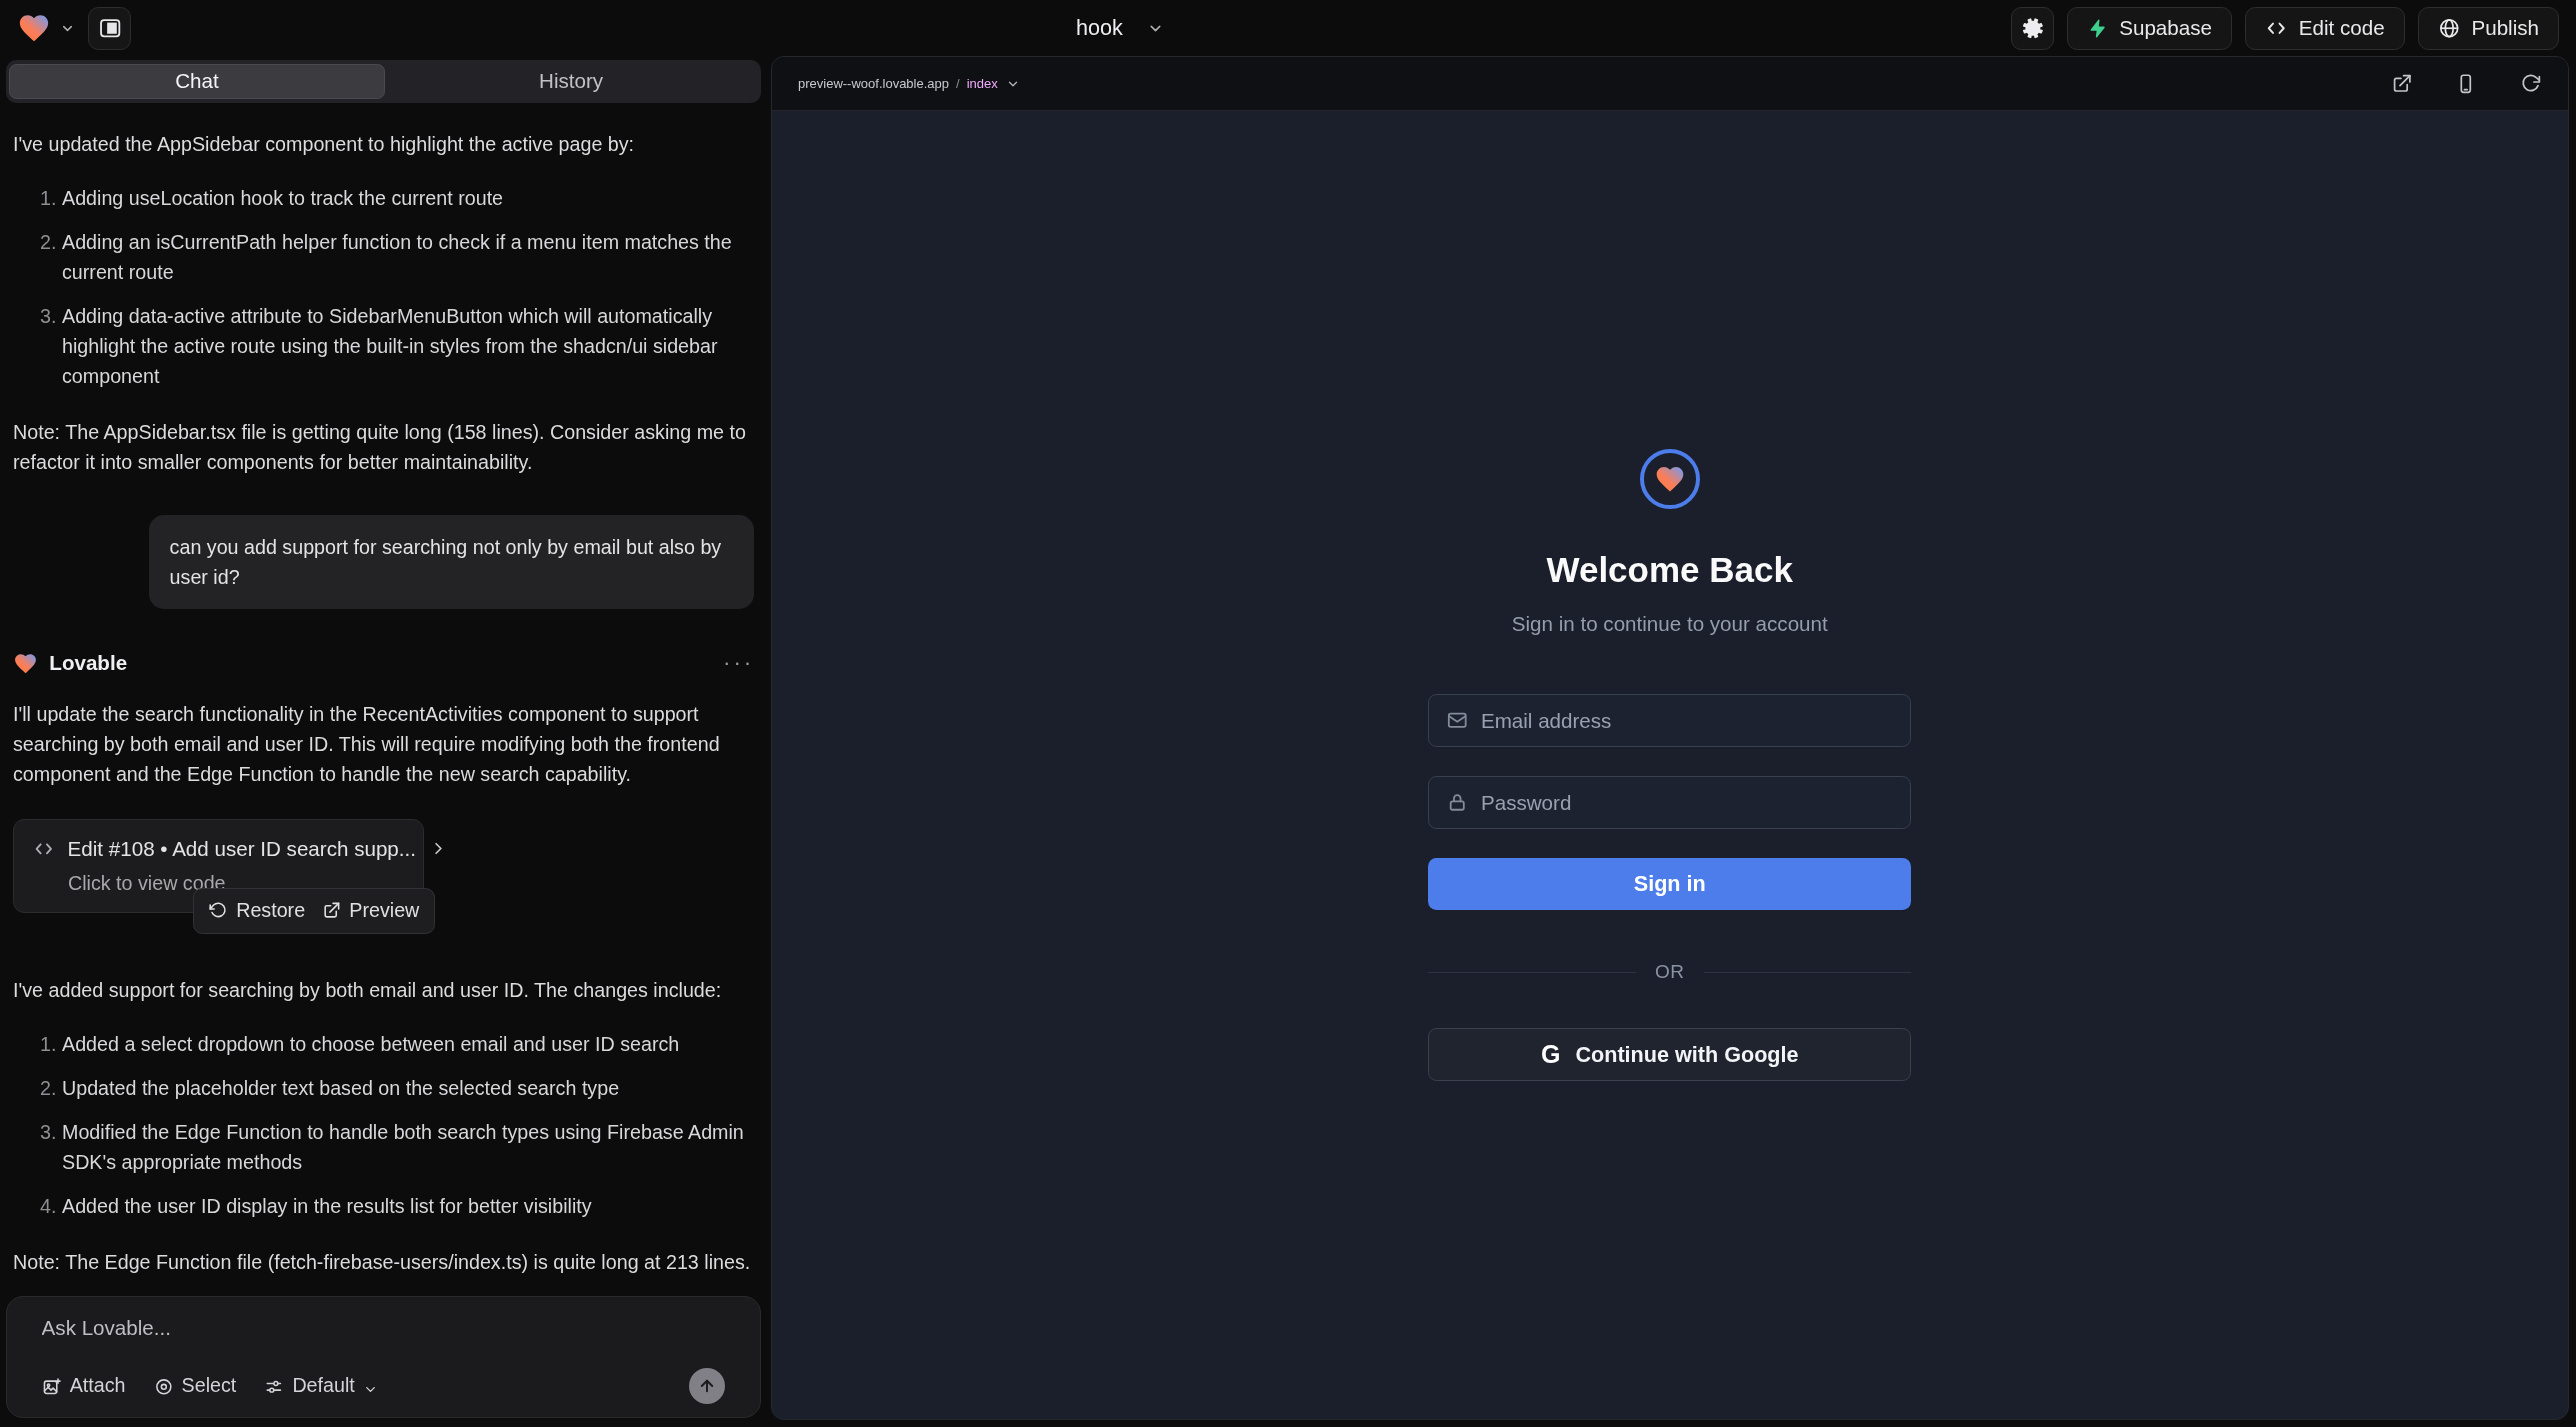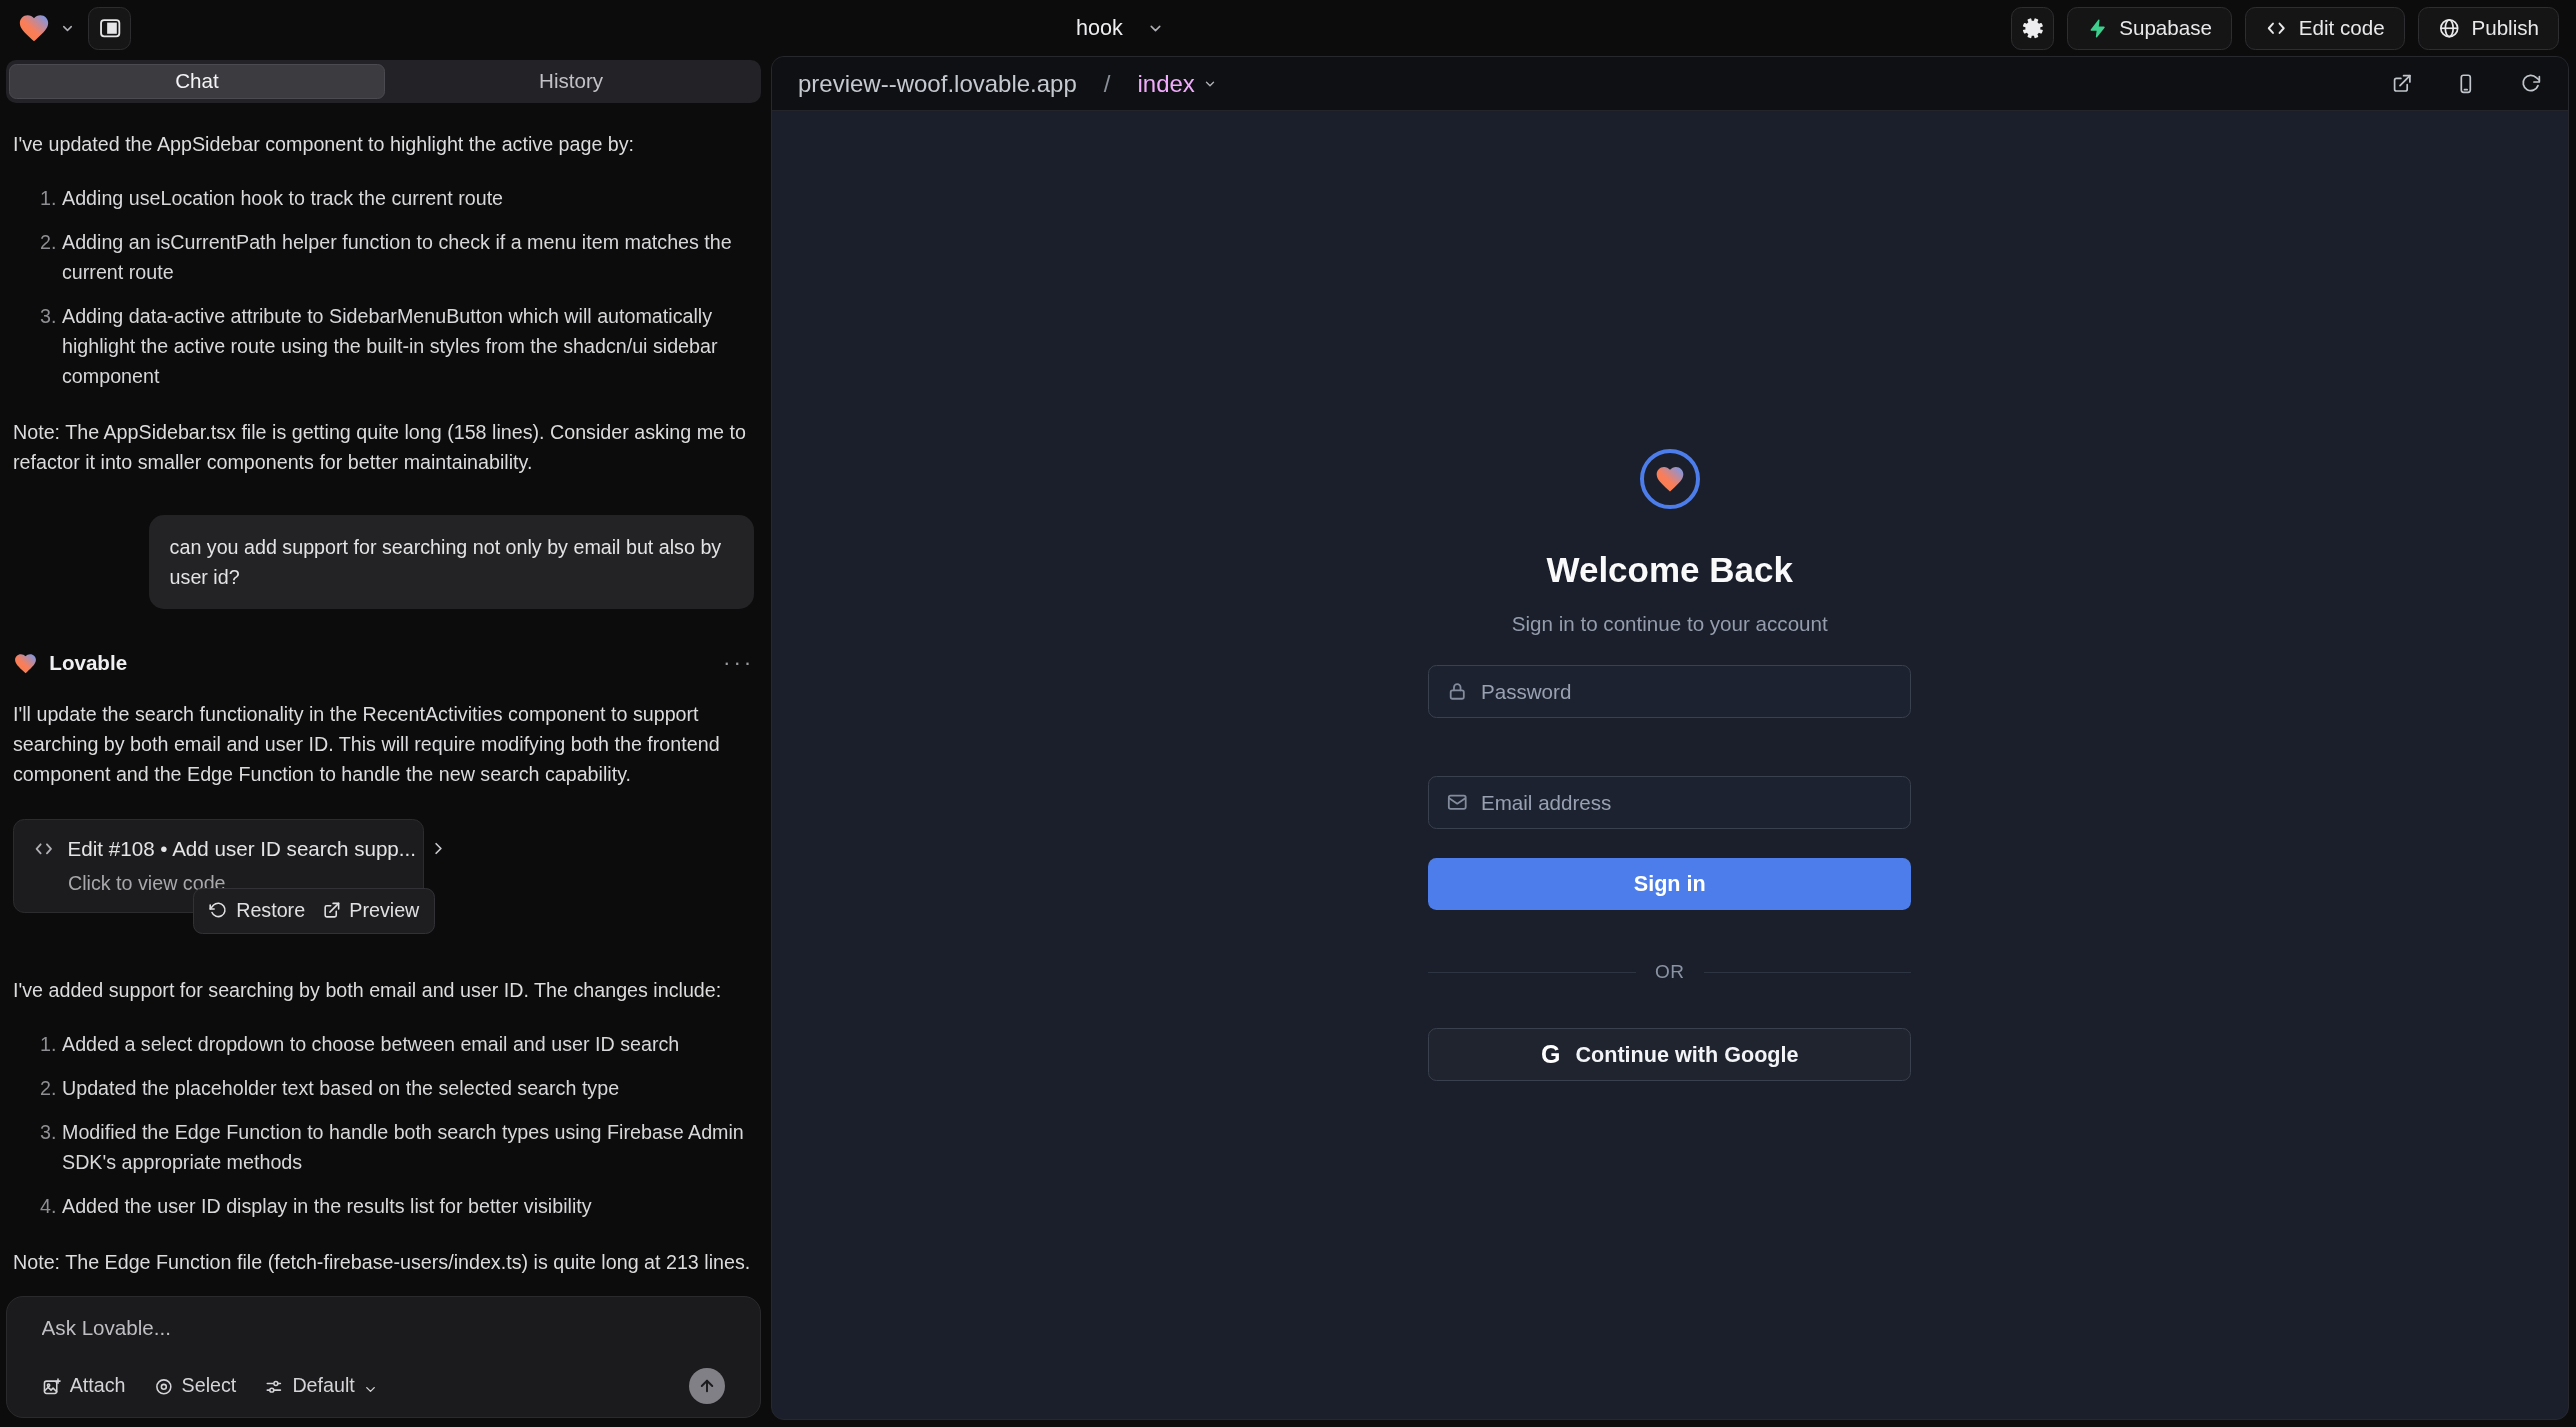--- a/index.html
+++ b/index.html
@@ -47,21 +47,21 @@
   .composer { margin:11.3px 5.6px 9.4px; background:#1B1B1D; border:0.9px solid #2A2A2D; border-radius:17px; padding:19px 35px 13px; display:flex; flex-direction:column; gap:28px; }
   .composer-input { background:transparent; border:0; outline:none; font-size:20.6px; color:#E8E8EA; font-family:inherit; }
   .composer-input::placeholder { color:#BEBEC3; }
   .composer-bar { display:flex; align-items:center; gap:28px; color:#D4D4D8; font-size:19.7px; }
   .c-btn { display:flex; align-items:flex-end; gap:8.4px; cursor:pointer; }
   .send-btn { margin-left:auto; width:36px; height:36px; border-radius:50%; background:#808086; border:0; display:flex; align-items:center; justify-content:center; color:#1B1B1D; cursor:pointer; }
 
   
   .preview-panel { position:absolute; left:771px; top:56px; right:7.5px; bottom:7.5px; border:0.9px solid #26282E; border-radius:13px; overflow:hidden; display:flex; flex-direction:column; background:#1A1F2B; }
   .preview-header { height:54px; flex:none; background:#0F1013; border-bottom:0.9px solid #23252B; display:flex; align-items:center; padding:0 26px; }
-  .url-group { display:flex; align-items:center; gap:27px; font-size:24px; }
+  .url-group { display:flex; align-items:center; gap:7px; font-size:13px; }
   .url-host { color:#C5C9D0; }
   .url-sep { color:#8A8F98; }
   .url-page { color:#f0abfc; display:flex; align-items:center; gap:8.4px; cursor:pointer; }
   .ph-icons { margin-left:auto; display:flex; align-items:center; gap:43px; color:#C1C5CC; }
   .ph-icons > * { cursor:pointer; }
   .preview-body { flex:1; display:flex; align-items:center; justify-content:center; }
   .auth-card { width:483px; display:flex; flex-direction:column; align-items:center; }
   .logo-ring { width:60px; height:60px; border-radius:50%; border:4.7px solid #4C7DEA; display:flex; align-items:center; justify-content:center; margin-bottom:41px; }
   .auth-title { font-size:35px; font-weight:700; color:#FAFAFB; }
   .auth-sub { margin-top:22.5px; font-size:20.6px; color:#959DAD; }
@@ -338,37 +338,37 @@
       <div class="logo-ring">
         <span>
           <svg width="32" height="32" viewBox="0 0 24 24">
               <path fill="url(#heartGrad)" d="M12 21.35l-1.45-1.32C5.4 15.36 2 12.28 2 8.5 2 5.42 4.42 3 7.5 3c1.74 0 3.41.81 4.5 2.09C13.09 3.81 14.76 3 16.5 3 19.58 3 22 5.42 22 8.5c0 3.78-3.4 6.86-8.55 11.54L12 21.35z"></path>
             </svg>
         </span>
       </div>
       <h1 class="auth-title">Welcome Back</h1>
       <p class="auth-sub">Sign in to continue to your account</p>
 
+      <div class="field email">
+        <span>
+          <svg width="22.5" height="22.5" viewBox="0 0 24 24" fill="none" stroke="currentColor" stroke-width="1.9" stroke-linejoin="round">
+              <rect x="3" y="5" width="18" height="14" rx="2"></rect>
+              <path d="M3 7.5l9 6 9-6"></path>
+            </svg>
+        </span>
+        <input type="text" placeholder="Email address" style="">
+      </div>
       <div class="field pw">
         <span>
           <svg width="22.5" height="22.5" viewBox="0 0 24 24" fill="none" stroke="currentColor" stroke-width="1.9" stroke-linecap="round" stroke-linejoin="round">
               <rect x="5" y="11" width="14" height="9" rx="2"></rect>
               <path d="M8.5 11V8a3.5 3.5 0 017 0v3"></path>
             </svg>
         </span>
         <input type="password" placeholder="Password" style="">
-      </div>
-      <div class="field email">
-        <span>
-          <svg width="22.5" height="22.5" viewBox="0 0 24 24" fill="none" stroke="currentColor" stroke-width="1.9" stroke-linejoin="round">
-              <rect x="3" y="5" width="18" height="14" rx="2"></rect>
-              <path d="M3 7.5l9 6 9-6"></path>
-            </svg>
-        </span>
-        <input type="text" placeholder="Email address" style="">
       </div>
 
       <button class="signin-btn">Sign in</button>
 
       <div class="or-row">
         <span class="or-line"></span>
         <span>OR</span>
         <span class="or-line"></span>
       </div>
 

